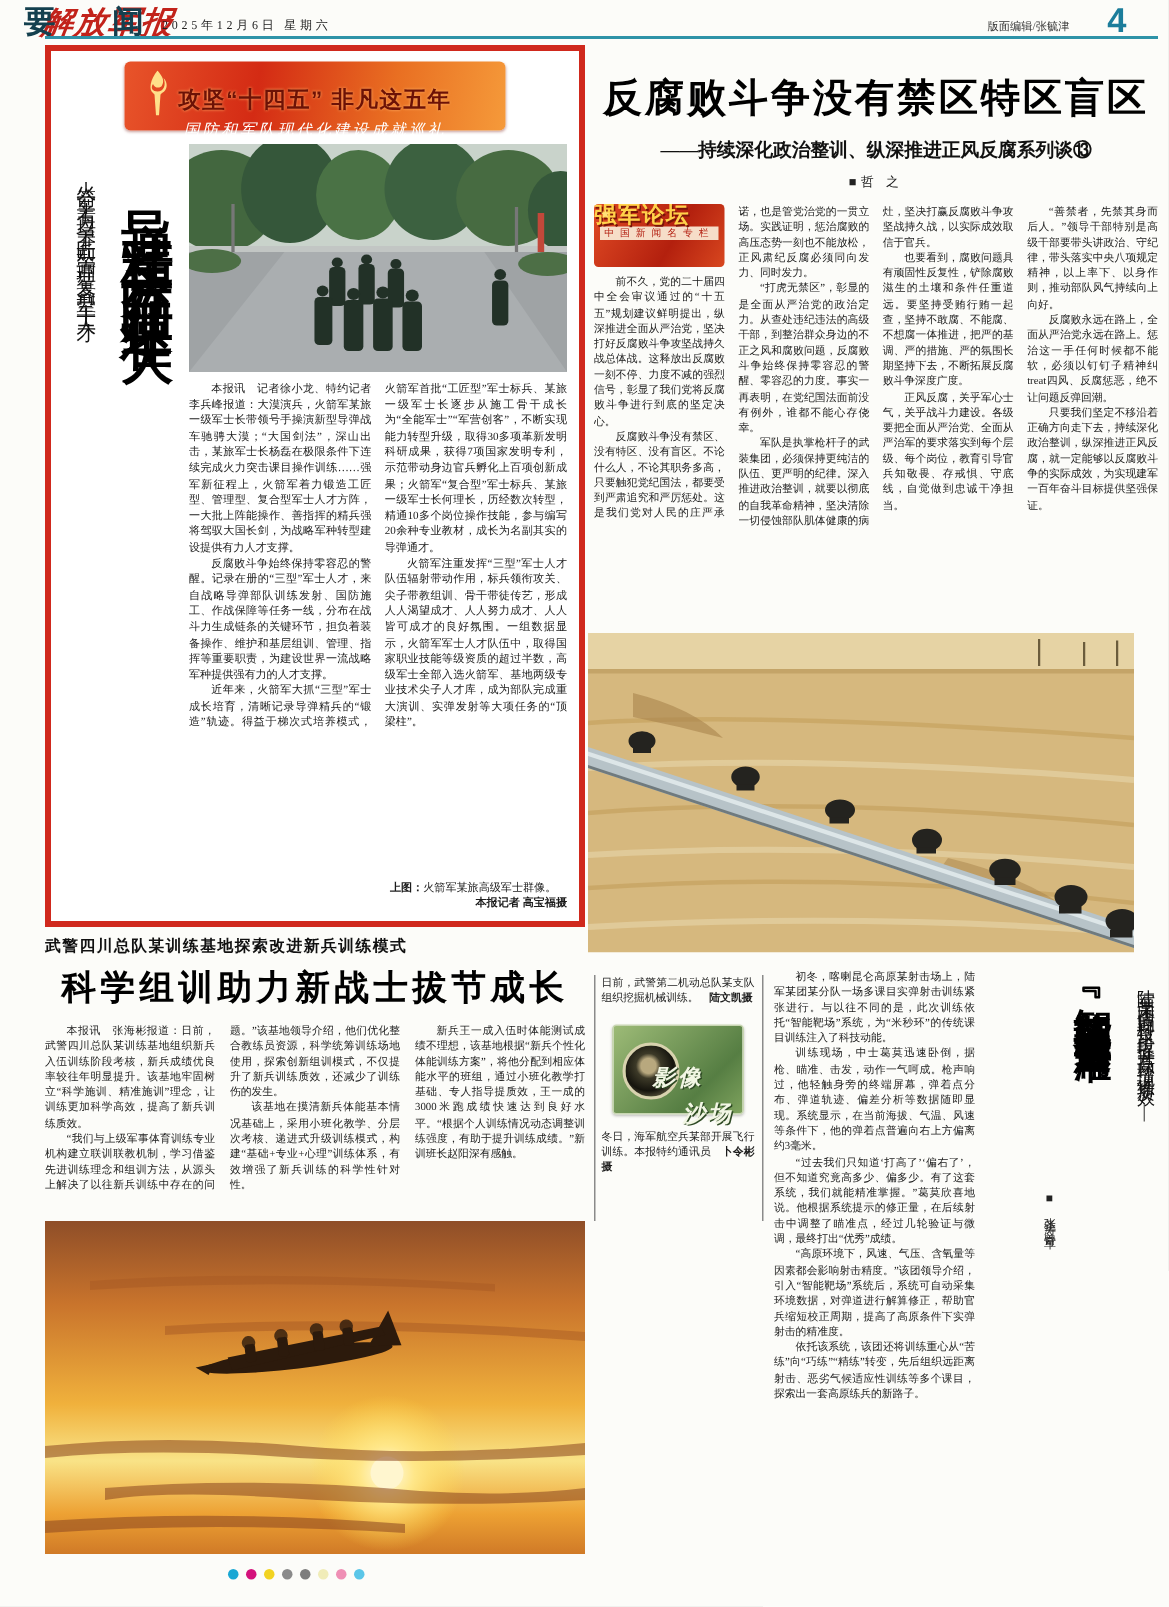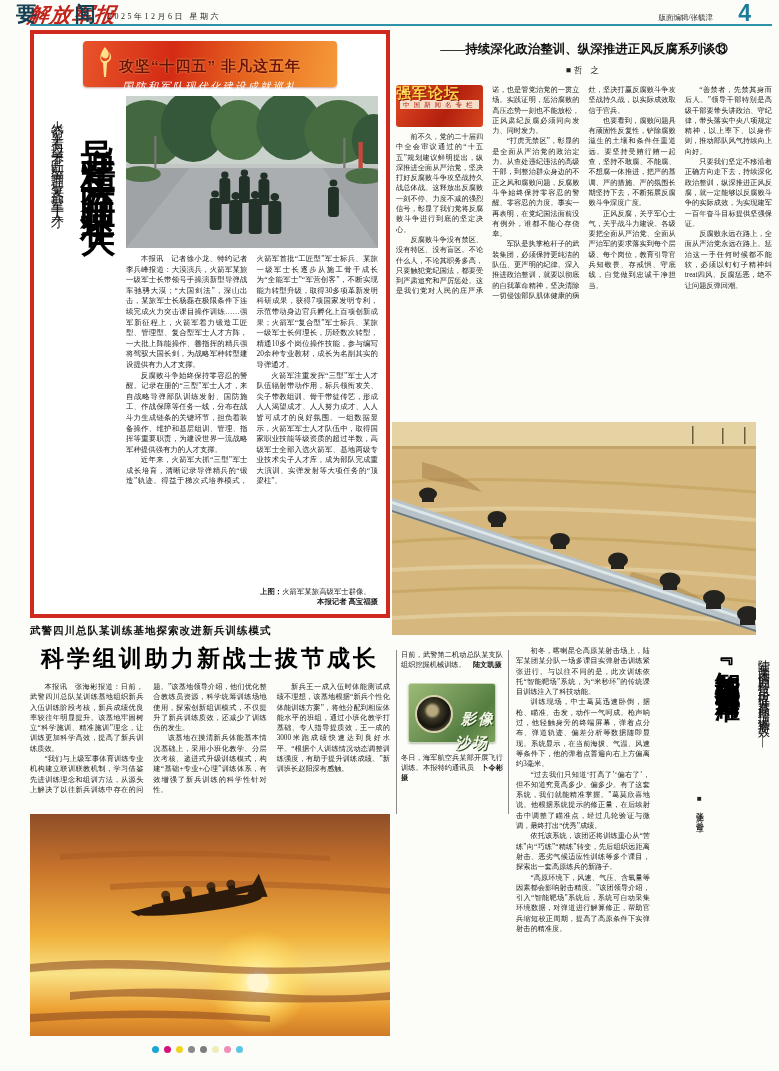--- a/index.html
+++ b/index.html
@@ -64,21 +64,21 @@
   #photo-col{position:absolute;left:401px;top:650px;width:102px;font-size:7.2px;line-height:10.3px;text-align:justify;}
   .rule-v{position:absolute;width:1px;background:#8a8a8a;}
   #photo-col .credit{font-weight:bold;}
   #badge{width:86px;height:58px;margin:12px auto 10px;background:linear-gradient(135deg,#9dbb77,#567e43 70%,#7fa35e);
          border:1px solid #c8d6b2;border-radius:3px;position:relative;box-shadow:0 1px 2px rgba(0,0,0,.25);}
   #badge .lens{position:absolute;left:6px;top:11px;width:34px;height:34px;border-radius:50%;
         background:radial-gradient(circle at 45% 40%,#b8a87e 0 18%,#3d3a28 30%,#15140d 60%,#4a4632 75%,#23221a 100%);
         border:2px solid #d8d2ae;}
   #badge .bl{position:absolute;right:6px;font-size:15px;font-weight:bold;font-style:italic;color:#f2f6e4;
         text-shadow:1px 1px 0 #2e4a24;letter-spacing:2px;}
-  #badge .bl1{top:6px;margin-top:48px;} #badge .bl2{top:30px;right:0;}
+  #badge .bl1{top:6px;margin-top:48px;} #badge .bl2{top:30px;right:26px;}
   
   #smart{position:absolute;left:516px;top:646px;width:256px;}
   #smart-flex{display:flex;height:396px;}
   #smart-body{width:134px;font-size:7.2px;line-height:10.3px;text-align:justify;overflow:hidden;}
   #smart-body p{margin:0;text-indent:2em;}
   #smart-head{flex:1;writing-mode:vertical-rl;padding-top:4px;}
   #smart-kicker{font-size:12px;letter-spacing:3.5px;color:#111;margin-left:10px;}
   #smart-hl{font-size:25px;font-weight:bold;letter-spacing:2px;color:#000;margin-left:8px;}
   #smart-by{font-size:8px;color:#222;margin-top:144px;letter-spacing:2px;}
   #smart-foot{margin-top:6px;font-size:7.2px;line-height:10.3px;text-align:justify;}
@@ -172,37 +172,38 @@
         </div>
         <div id="feat-caption">
           <span class="cap-label">上图：</span><span>火箭军某旅高级军士群像。</span>
           <span class="cap-credit">本报记者 高宝福摄</span>
         </div>
       </div>
     </div>
   </div>
 
   <div id="lead">
+    <h1 id="lead-hl" class="sans">反腐败斗争没有禁区特区盲区</h1>
     <div id="lead-sub">——持续深化政治整训、纵深推进正风反腐系列谈⑬</div>
     <div id="lead-by">■哲 之</div>
     <div id="lead-cols">
       <div id="qjlt">
         <span class="star">★</span>
         <span class="qjlt-title sans">强军论坛</span>
         <span class="qjlt-sub sans">中国新闻名专栏</span>
       </div>
       <p>前不久，党的二十届四中全会审议通过的“十五五”规划建议鲜明提出，纵深推进全面从严治党，坚决打好反腐败斗争攻坚战持久战总体战。这释放出反腐败一刻不停、力度不减的强烈信号，彰显了我们党将反腐败斗争进行到底的坚定决心。</p>
       <p>反腐败斗争没有禁区、没有特区、没有盲区。不论什么人，不论其职务多高，只要触犯党纪国法，都要受到严肃追究和严厉惩处。这是我们党对人民的庄严承诺，也是管党治党的一贯立场。实践证明，惩治腐败的高压态势一刻也不能放松，正风肃纪反腐必须同向发力、同时发力。</p>
       <p>“打虎无禁区”，彰显的是全面从严治党的政治定力。从查处违纪违法的高级干部，到整治群众身边的不正之风和腐败问题，反腐败斗争始终保持零容忍的警醒、零容忍的力度。事实一再表明，在党纪国法面前没有例外，谁都不能心存侥幸。</p>
       <p>军队是执掌枪杆子的武装集团，必须保持更纯洁的队伍、更严明的纪律。深入推进政治整训，就要以彻底的自我革命精神，坚决清除一切侵蚀部队肌体健康的病灶，坚决打赢反腐败斗争攻坚战持久战，以实际成效取信于官兵。</p>
       <p>也要看到，腐败问题具有顽固性反复性，铲除腐败滋生的土壤和条件任重道远。要坚持受贿行贿一起查，坚持不敢腐、不能腐、不想腐一体推进，把严的基调、严的措施、严的氛围长期坚持下去，不断拓展反腐败斗争深度广度。</p>
       <p>正风反腐，关乎军心士气，关乎战斗力建设。各级要把全面从严治党、全面从严治军的要求落实到每个层级、每个岗位，教育引导官兵知敬畏、存戒惧、守底线，自觉做到忠诚干净担当。</p>
       <p>“善禁者，先禁其身而后人。”领导干部特别是高级干部要带头讲政治、守纪律，带头落实中央八项规定精神，以上率下、以身作则，推动部队风气持续向上向好。</p>
+      <p>反腐败永远在路上，全面从严治党永远在路上。惩治这一手任何时候都不能软，必须以钉钉子精神纠treat四风、反腐惩恶，绝不让问题反弹回潮。</p>
       <p>只要我们坚定不移沿着正确方向走下去，持续深化政治整训，纵深推进正风反腐，就一定能够以反腐败斗争的实际成效，为实现建军一百年奋斗目标提供坚强保证。</p>
-      <p>反腐败永远在路上，全面从严治党永远在路上。惩治这一手任何时候都不能软，必须以钉钉子精神纠treat四风、反腐惩恶，绝不让问题反弹回潮。</p>
     </div>
   </div>
 
   <svg id="range-photo" viewBox="0 0 364 213" preserveAspectRatio="none">
     <rect width="364" height="213" fill="#d6b87e"></rect>
     <rect y="0" width="364" height="26" fill="#e6d3a4"></rect>
     <rect y="24" width="364" height="3" fill="#c4a468"></rect>
     <rect x="300" y="4" width="1.5" height="18" fill="#6b5c3c"></rect>
     <rect x="330" y="6" width="1.5" height="16" fill="#6b5c3c"></rect>
     <rect x="352" y="5" width="1.5" height="17" fill="#6b5c3c"></rect>
@@ -275,22 +276,22 @@
     </div>
     <div><span>冬日，海军航空兵某部开展飞行训练。</span><span>本报特约通讯员</span>　<span class="credit">卜令彬摄</span></div>
   </div>
 
   <div id="smart">
     <div id="smart-flex">
       <div id="smart-body">
         <p>初冬，喀喇昆仑高原某射击场上，陆军某团某分队一场多课目实弹射击训练紧张进行。与以往不同的是，此次训练依托“智能靶场”系统，为“米秒环”的传统课目训练注入了科技动能。</p>
         <p>训练现场，中士葛莫迅速卧倒，据枪、瞄准、击发，动作一气呵成。枪声响过，他轻触身旁的终端屏幕，弹着点分布、弹道轨迹、偏差分析等数据随即显现。系统显示，在当前海拔、气温、风速等条件下，他的弹着点普遍向右上方偏离约3毫米。</p>
         <p>“过去我们只知道‘打高了’‘偏右了’，但不知道究竟高多少、偏多少。有了这套系统，我们就能精准掌握。”葛莫欣喜地说。他根据系统提示的修正量，在后续射击中调整了瞄准点，经过几轮验证与微调，最终打出“优秀”成绩。</p>
+        <p>“高原环境下，风速、气压、含氧量等因素都会影响射击精度。”该团领导介绍，引入“智能靶场”系统后，系统可自动采集环境数据，对弹道进行解算修正，帮助官兵缩短校正周期，提高了高原条件下实弹射击的精准度。</p>
         <p>依托该系统，该团还将训练重心从“苦练”向“巧练”“精练”转变，先后组织远距离射击、恶劣气候适应性训练等多个课目，探索出一套高原练兵的新路子。</p>
-        <p>“高原环境下，风速、气压、含氧量等因素都会影响射击精度。”该团领导介绍，引入“智能靶场”系统后，系统可自动采集环境数据，对弹道进行解算修正，帮助官兵缩短校正周期，提高了高原条件下实弹射击的精准度。</p>
       </div>
       <div id="smart-head">
         <div id="smart-kicker" class="vtext">陆军某团借助科技手段提升高原环境训练质效——</div>
         <div id="smart-hl" class="sans vtext">『智能靶场』让实弹射击更精准</div>
         <div id="smart-by" class="vtext">■张圣涛 曾奇军</div>
       </div>
     </div>
   </div>
 
   <svg id="sunset" viewBox="0 0 360 222" preserveAspectRatio="none">

